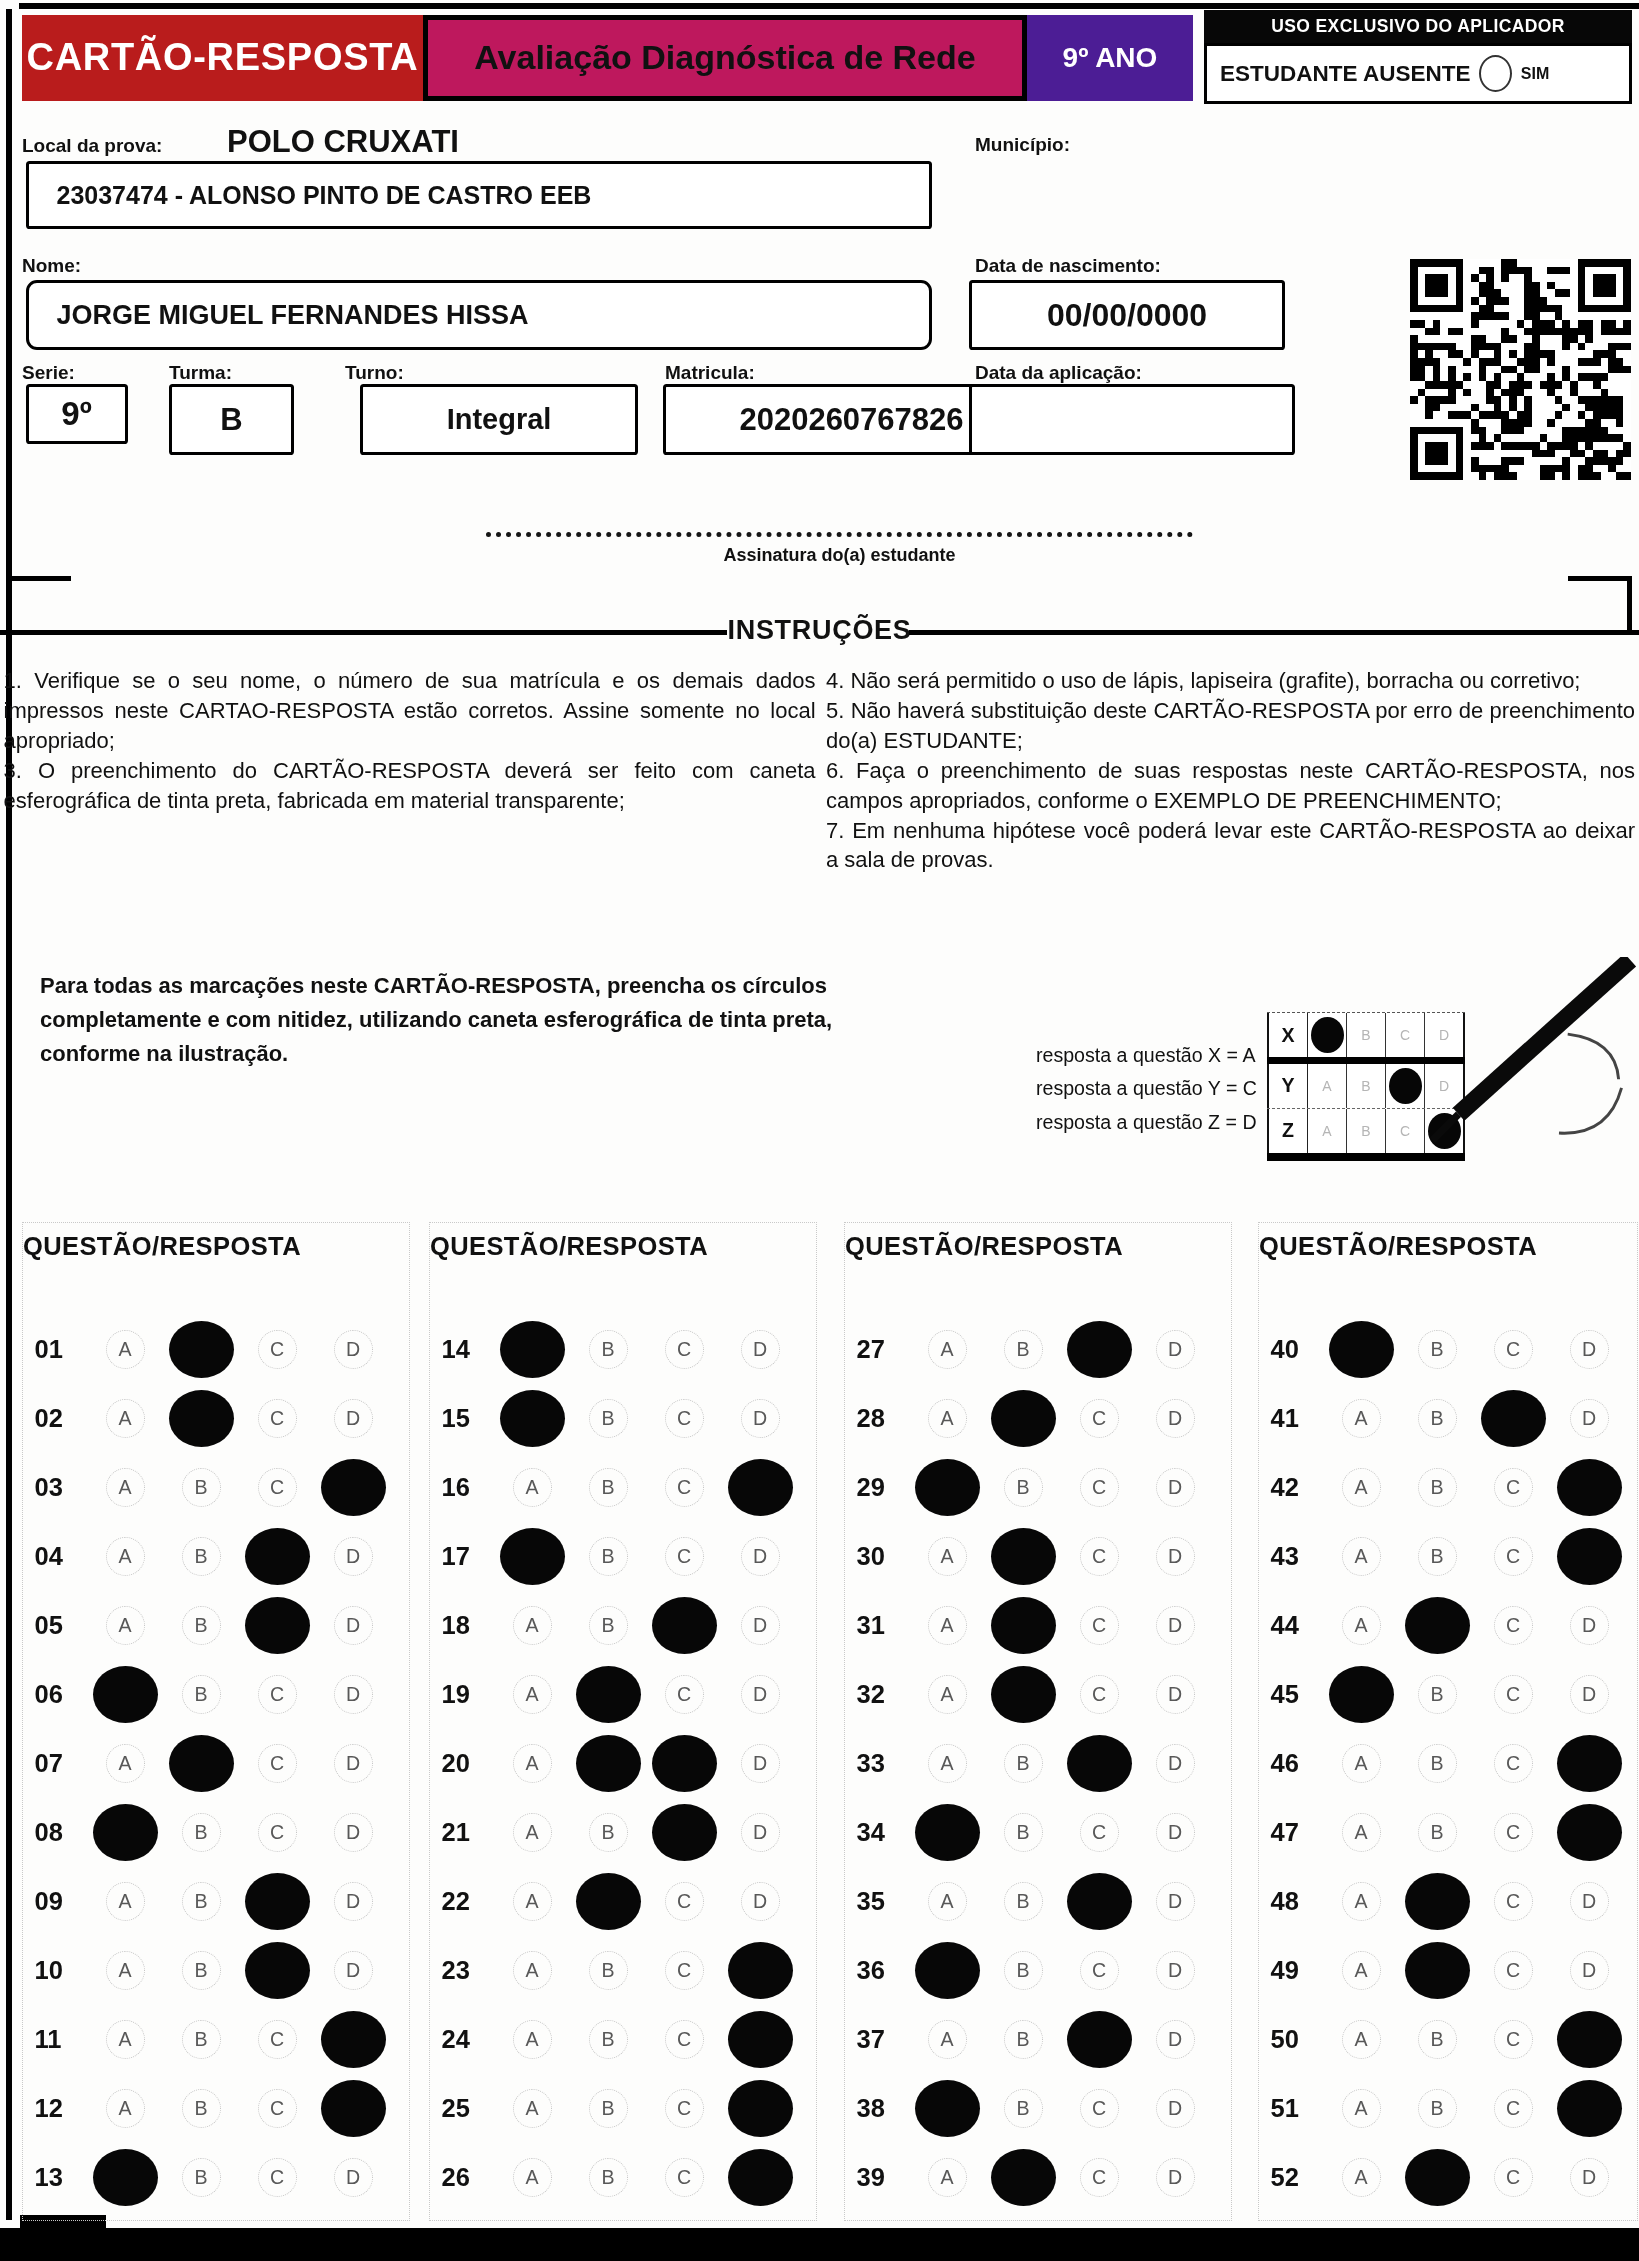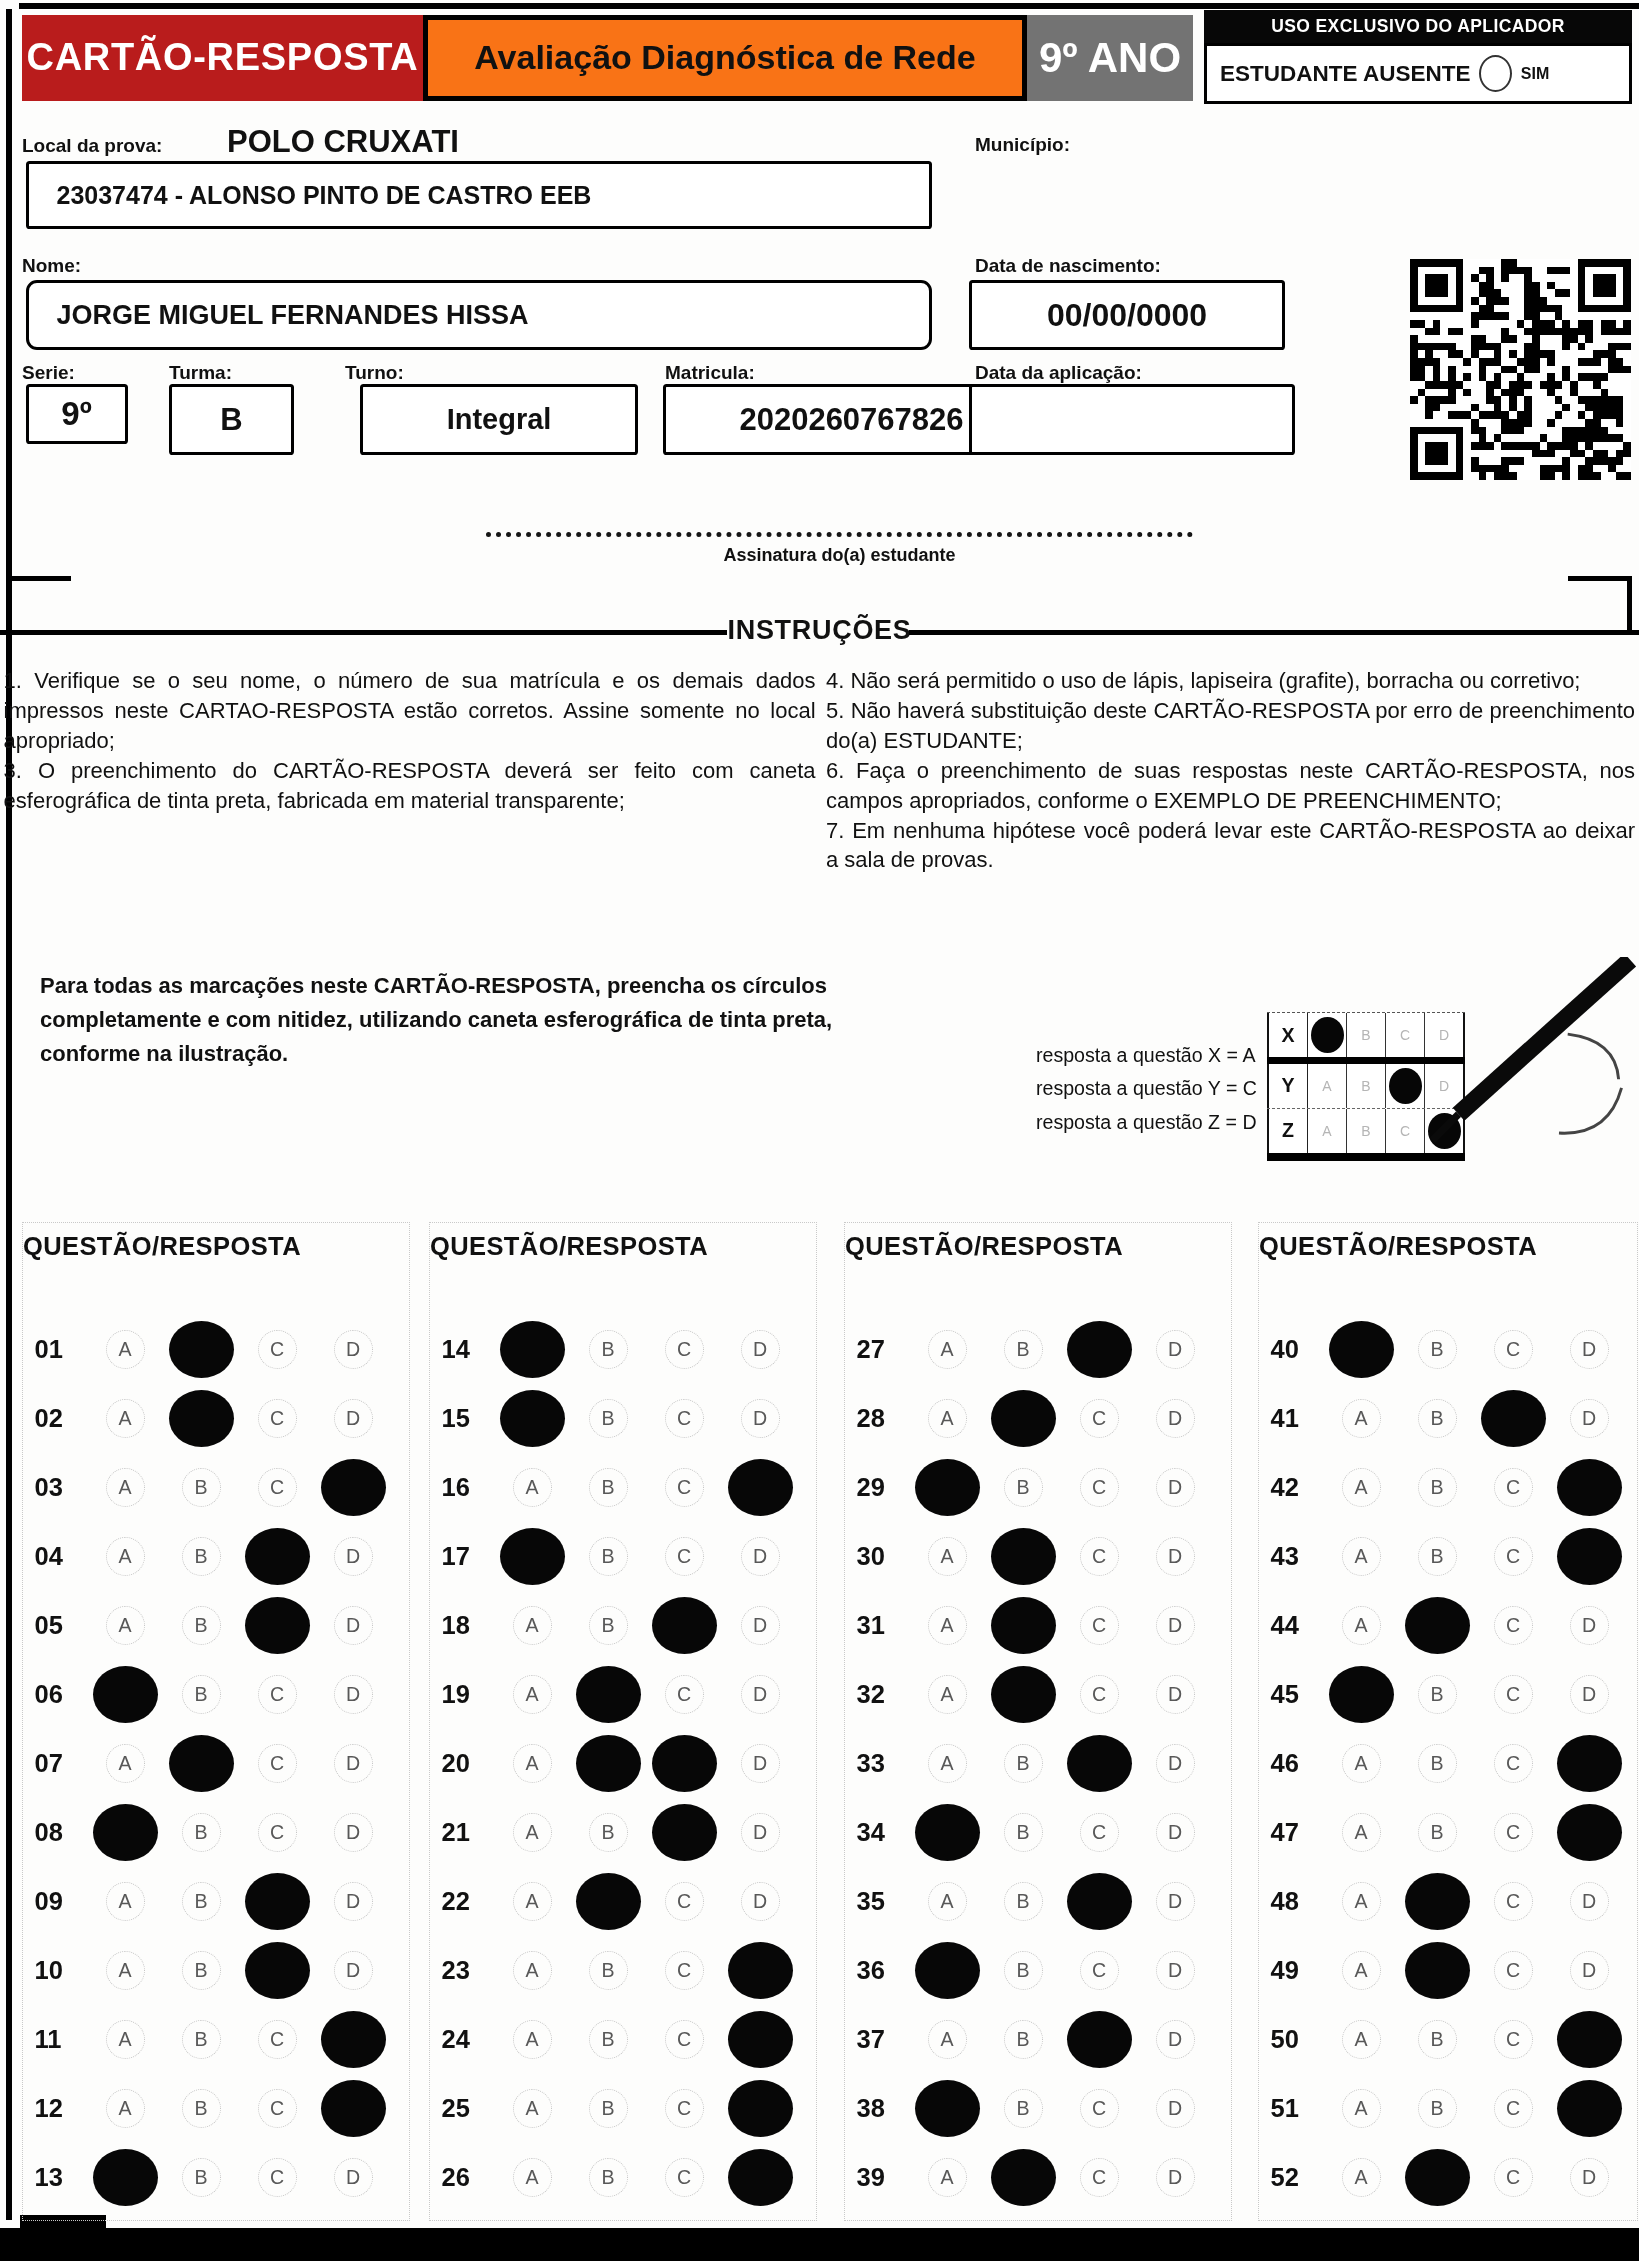--- a/index.html
+++ b/index.html
@@ -3,24 +3,24 @@
 <meta charset="utf-8">
 <style>
   html,body{margin:0;padding:0;background:#888;}
   #page{position:relative;width:1639px;height:2261px;background:#fdfdfc;overflow:hidden;
         font-family:"Liberation Sans",sans-serif;color:#111;}
   .abs{position:absolute;}
   .bar{background:#000;}
   
   .hd-title{left:22px;top:14.5px;width:401px;height:86px;background:#b91c1c;color:#fff;
     display:flex;align-items:center;justify-content:center;font-size:38px;font-weight:700;letter-spacing:0.7px;}
-  .hd-sub{left:423px;top:14.5px;width:604px;height:86px;border:5.1px solid #000;background:#f97316;box-sizing:border-box;
+  .hd-sub{left:423px;top:14.5px;width:604px;height:86px;border:5.1px solid #000;background:#be185d;box-sizing:border-box;
     display:flex;align-items:center;justify-content:center;font-size:34px;font-weight:700;}
-  .hd-grade{left:1027px;top:14.5px;width:166px;height:86px;background:#737373;color:#fff;
-    display:flex;align-items:center;justify-content:center;font-size:42px;font-weight:700;}
+  .hd-grade{left:1027px;top:14.5px;width:166px;height:86px;background:#4c1d95;color:#fff;
+    display:flex;align-items:center;justify-content:center;font-size:28px;font-weight:700;}
   .hd-right{left:1204px;top:10.2px;width:428px;}
   .hd-right-top{height:33px;background:#070707;color:#fff;font-size:17.5px;font-weight:700;
     display:flex;align-items:center;justify-content:center;letter-spacing:0.4px;}
   .hd-right-bot{height:55px;border:3.6px solid #000;background:#fff;display:flex;align-items:center;
     gap:8.7px;padding-left:13px;font-size:22.5px;font-weight:700;}
   .absent-circle{width:29px;height:33px;border:2.2px solid #333;border-radius:50%;flex:0 0 auto;}
   .sim-lbl{font-size:16px;font-weight:700;}
   
   .lbl{position:absolute;font-size:19px;font-weight:700;}
   .big-val{position:absolute;font-size:31px;font-weight:700;}

